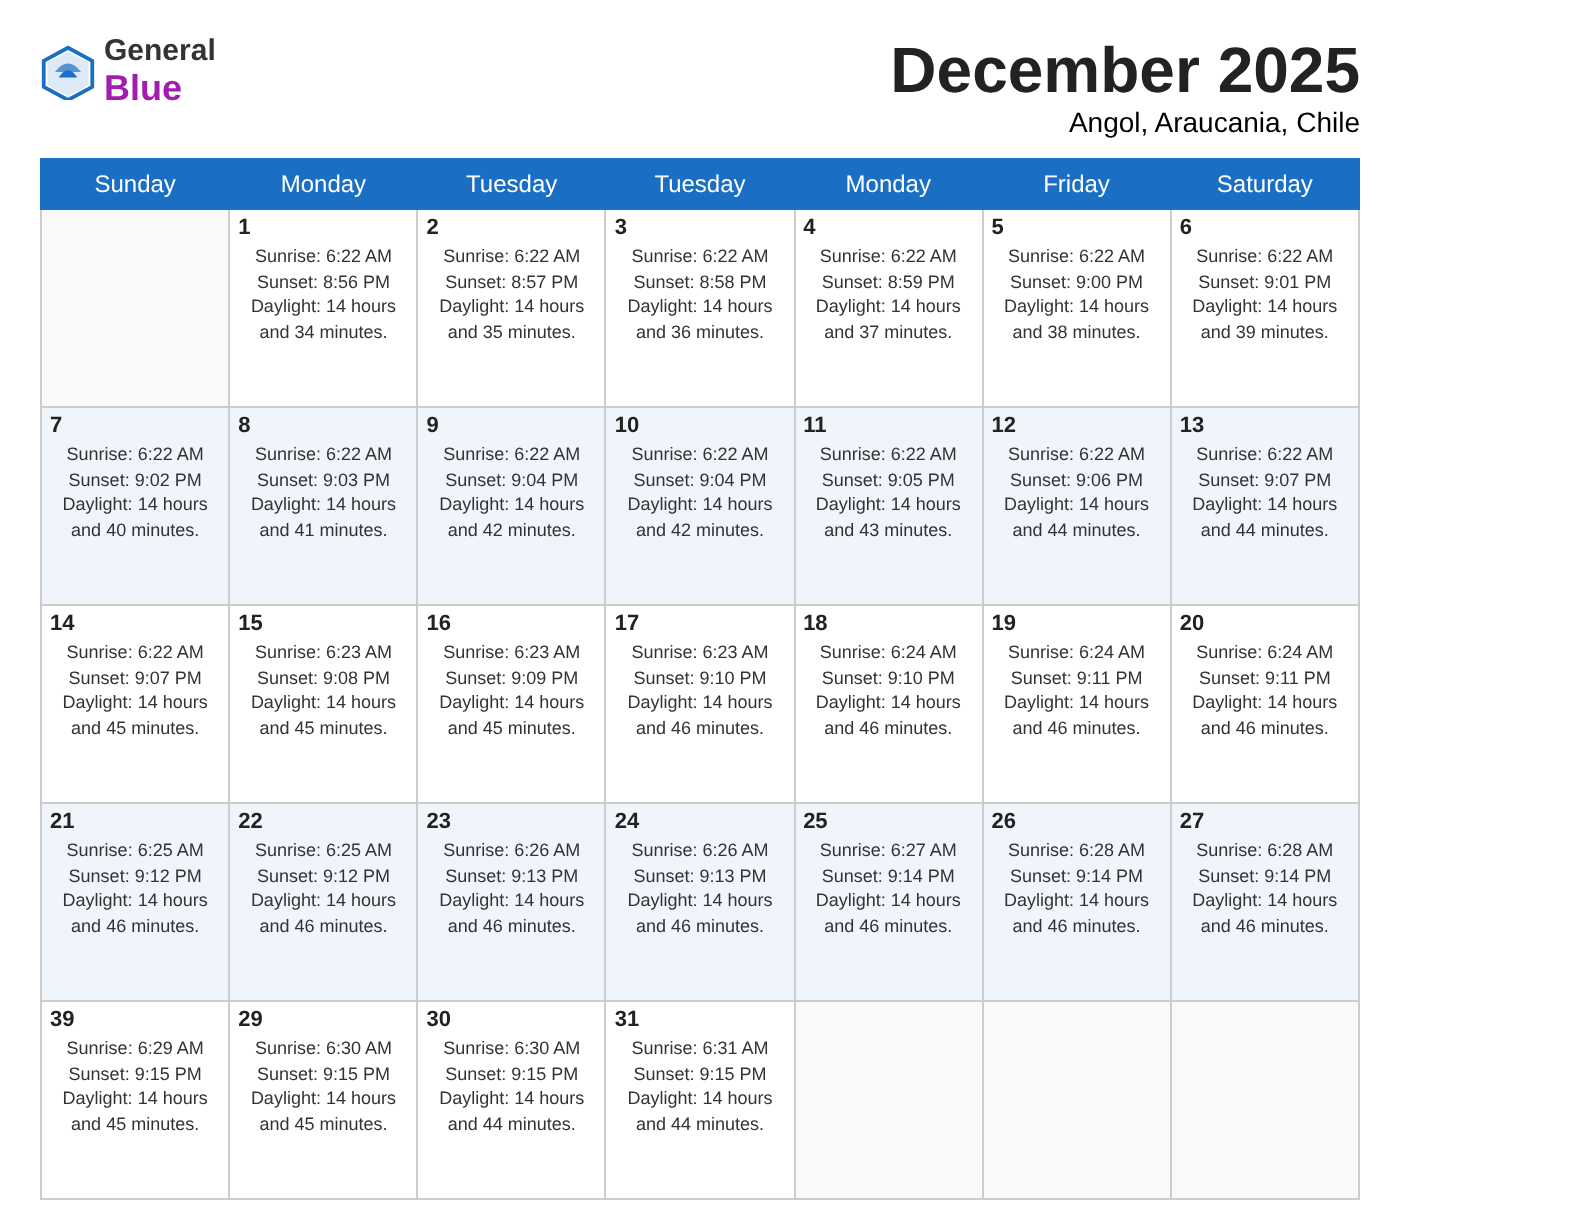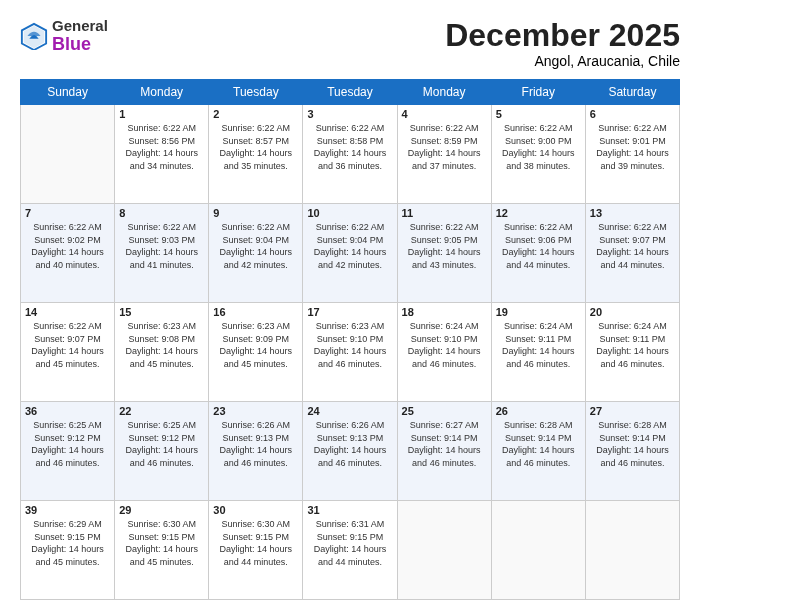--- a/index.html
+++ b/index.html
@@ -221,21 +221,21 @@
             <div class="cell-date">19</div>
             <div class="cell-info">Sunrise: 6:24 AM<br>Sunset: 9:11 PM<br>Daylight: 14 hours and 46 minutes.</div>
           </td>
           <td>
             <div class="cell-date">20</div>
             <div class="cell-info">Sunrise: 6:24 AM<br>Sunset: 9:11 PM<br>Daylight: 14 hours and 46 minutes.</div>
           </td>
         </tr>
         <tr class="row-alt">
           <td>
-            <div class="cell-date">36</div>
+            <div class="cell-date">21</div>
             <div class="cell-info">Sunrise: 6:25 AM<br>Sunset: 9:12 PM<br>Daylight: 14 hours and 46 minutes.</div>
           </td>
           <td>
             <div class="cell-date">22</div>
             <div class="cell-info">Sunrise: 6:25 AM<br>Sunset: 9:12 PM<br>Daylight: 14 hours and 46 minutes.</div>
           </td>
           <td>
             <div class="cell-date">23</div>
             <div class="cell-info">Sunrise: 6:26 AM<br>Sunset: 9:13 PM<br>Daylight: 14 hours and 46 minutes.</div>
           </td>

